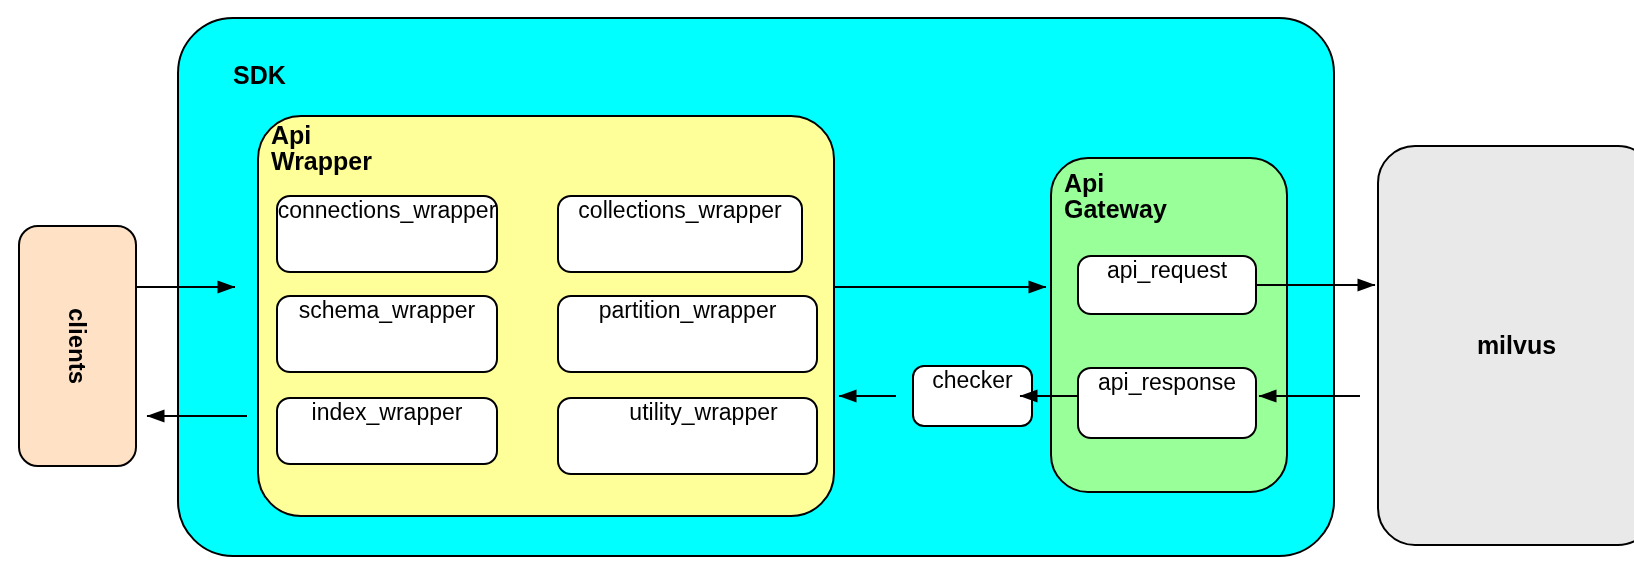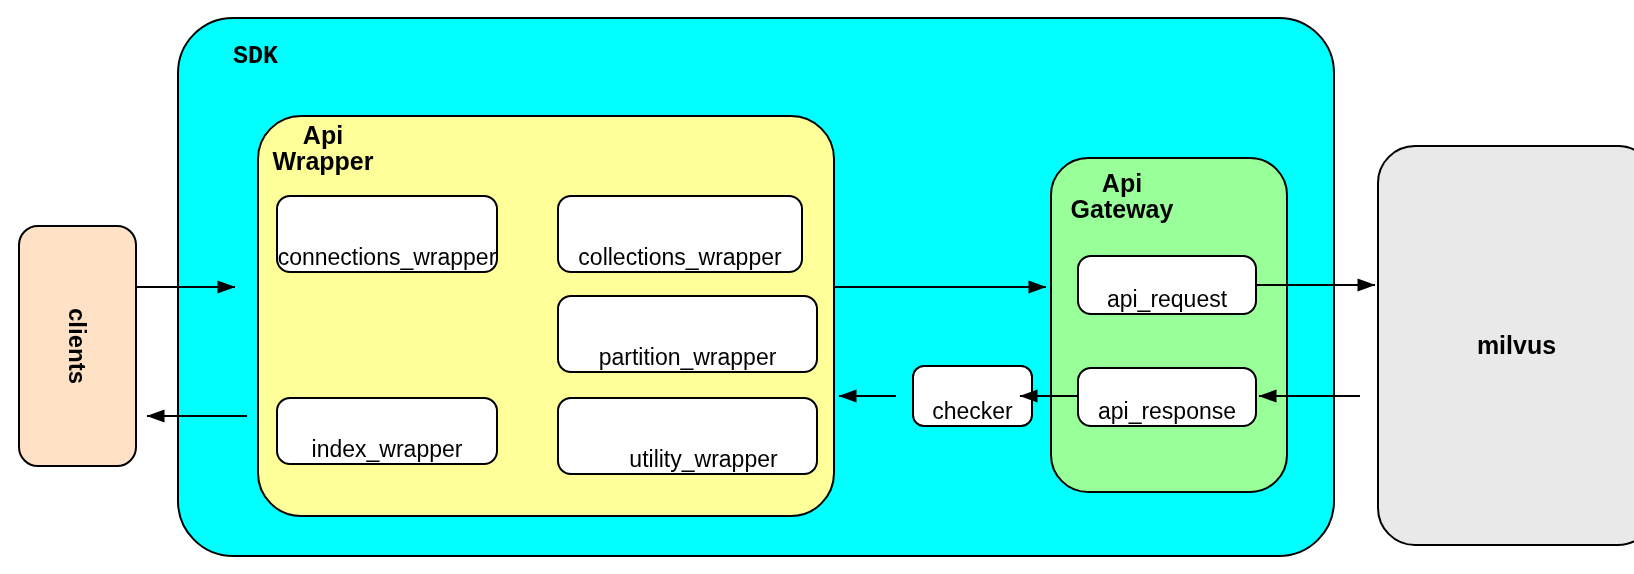--- a/index.html
+++ b/index.html
@@ -53,42 +53,42 @@
     left: 1377px; top: 145px; width: 279px; height: 401px;
     border-radius: 38px;
     background: var(--milvus_fill, #e9e9e9);
     display: flex; align-items: center; justify-content: center;
     font-weight: bold;
     font-size: 25px;
   }
   
   .node {
     background: var(--node_fill, #ffffff);
-    display: flex; align-items: flex-end; justify-content: center;
+    display: flex; align-items: flex-start; justify-content: center;
     font-size: 23px;
     white-space: nowrap;
     border-radius: 14px;
   }
   .checker {
     left: 896px; top: 365px; width: 121px; height: 62px;
     border-radius: 12px;
     margin-left: 16px;
   }
   .api-request  { left: 1077px; top: 255px; width: 180px; height: 60px; }
-  .api-response { left: 1077px; top: 367px; width: 180px; height: 60px; }
+  .api-response { left: 1077px; top: 367px; width: 180px; height: 72px; }
   
   .title {
     position: absolute;
     font-weight: bold;
     font-size: 25px;
     line-height: 26px;
-    text-align: center;
+    text-align: left;
     white-space: pre-line;
   }
-  .sdk-title { left: 54px; top: 25px; text-align: right; font-family: Liberation Mono, monospace; }
+  .sdk-title { left: 54px; top: 43px; text-align: right; }
   .wrapper-title { left: 12px; top: 5px; width: 104px; }
   .gateway-title { left: 12px; top: 11px; width: 116px; }
   
   #arrows {
     position: absolute;
     left: 0; top: 0;
     pointer-events: none;
   }
   #arrows line { stroke: var(--stroke, #000000); stroke-width: 2px; }
 </style>
@@ -108,20 +108,23 @@
   <div class="box api-wrapper">
     <div class="title wrapper-title">Api
 Wrapper</div>
   </div>
 
   <div class="box node" style="left:276px; top:195px; width:222px; height:78px;">
     <span>connections_wrapper</span>
   </div>
   <div class="box node" style="left:557px; top:195px; width:246px; height:78px;">
     <span>collections_wrapper</span>
+  </div>
+  <div class="box node" style="left:276px; top:295px; width:222px; height:78px;">
+    <span>schema_wrapper</span>
   </div>
   <div class="box node" style="left:557px; top:295px; width:261px; height:78px;">
     <span>partition_wrapper</span>
   </div>
   <div class="box node" style="left:276px; top:397px; width:222px; height:68px;">
     <span>index_wrapper</span>
   </div>
   <div class="box node" style="left:557px; top:397px; width:261px; height:78px;padding-left:32px;">
     <span>utility_wrapper</span>
   </div>

